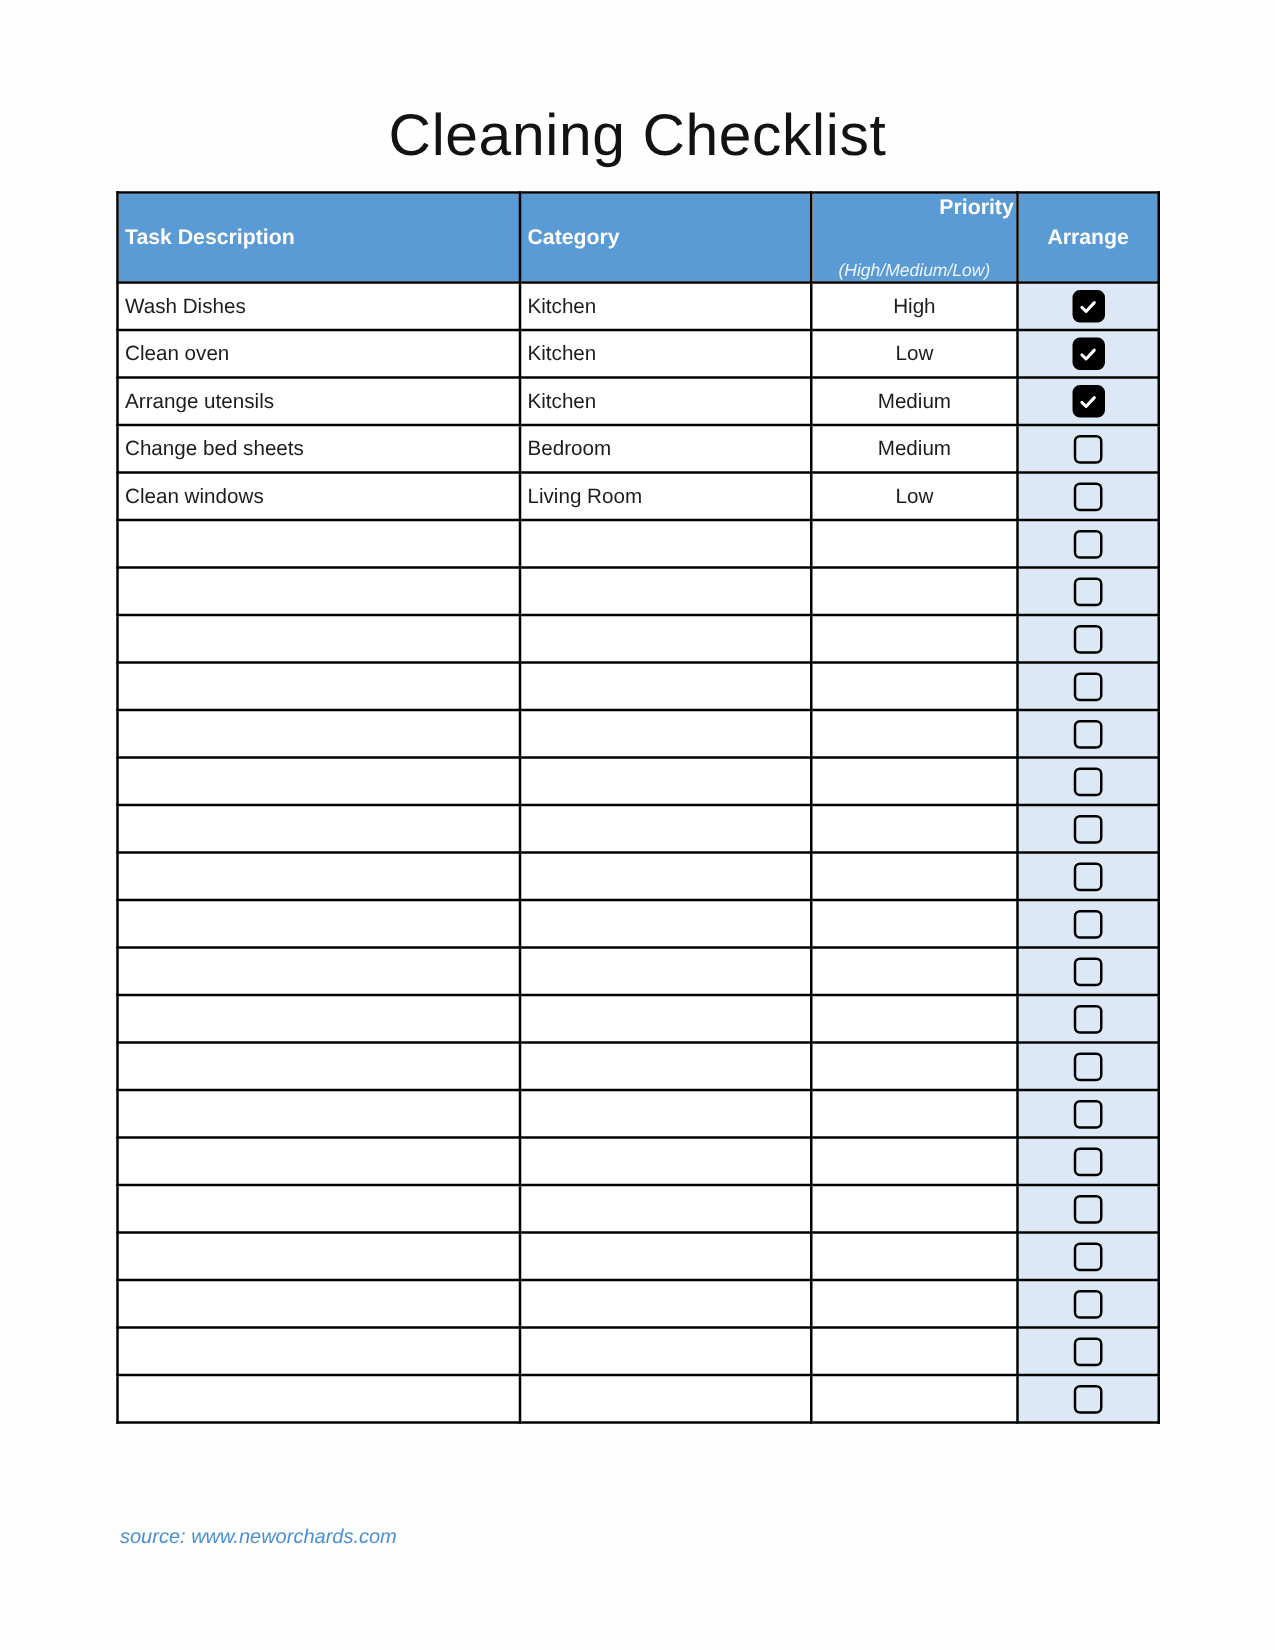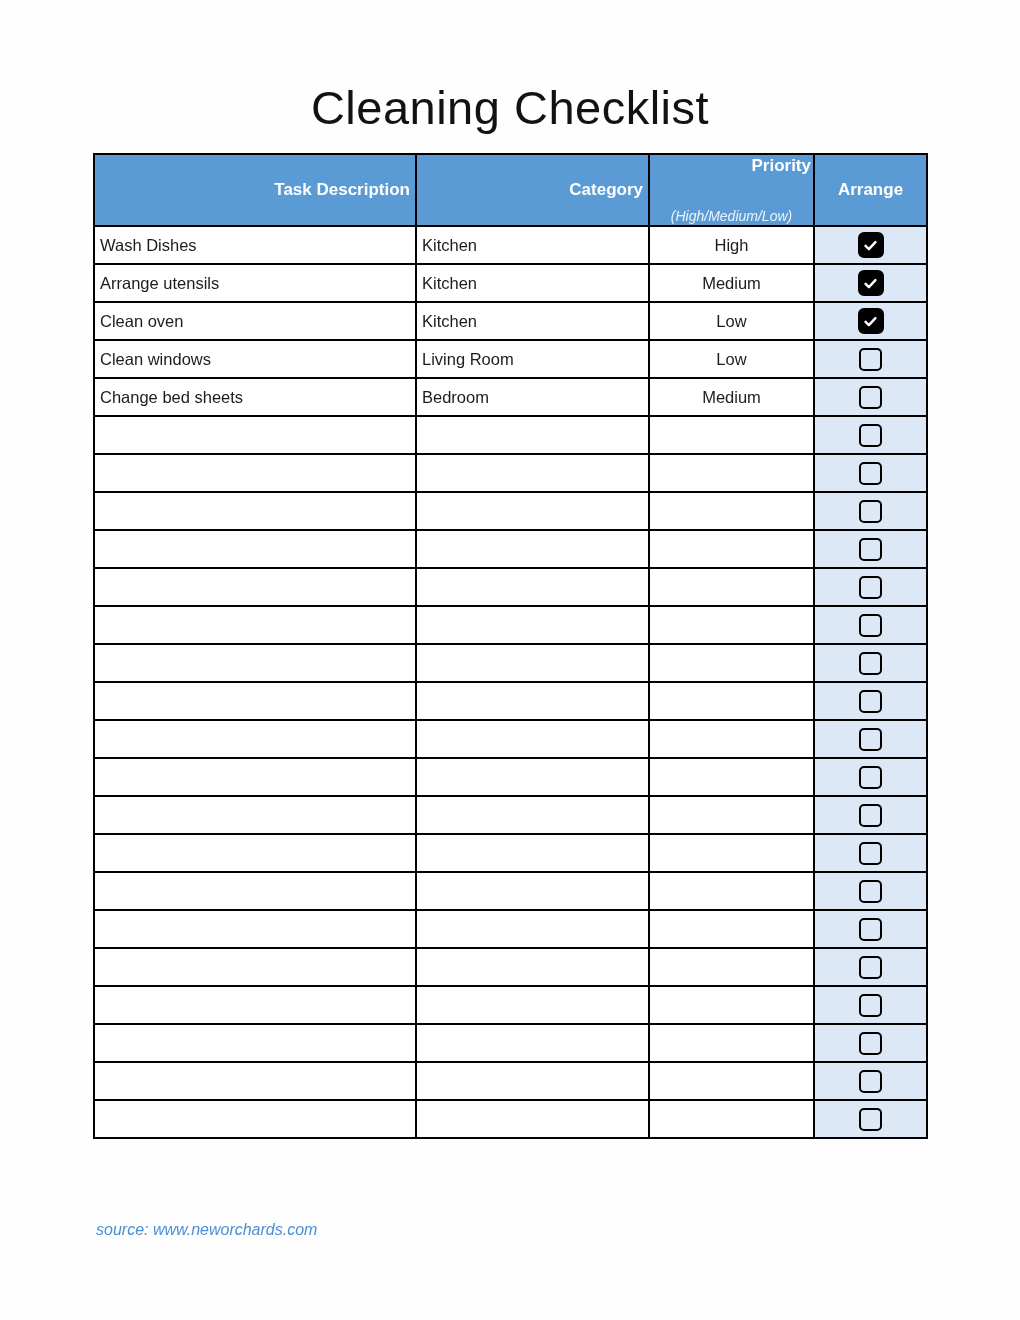--- a/index.html
+++ b/index.html
@@ -49,21 +49,21 @@
   }
   thead th{
     background:var(--header_bg);
     color:var(--header_text);
     height:43px;
     vertical-align:middle;
     font-size:17px;
     font-weight:bold;
   }
   .th-task,.th-cat{
-    text-align:right;
+    text-align:left;
     padding:2px 5px;
   }
   .th-pri,.th-status{text-align:center;padding:1px 2px;}
   .pri-main{font-size:17px;font-weight:bold;line-height:20px;text-align:right;}
   .pri-sub{
     font-size:14px;
     font-weight:normal;
     font-style:italic;
     line-height:16px;
     color:rgba(255,255,255,0.88);
@@ -154,68 +154,68 @@
     <td class="td-status">
       <span class="checkbox checked">
         <svg class="check" viewBox="0 0 24 24" aria-hidden="true">
           <path d="M5 12.5l4.7 4.7L19 7.2"></path>
         </svg>
       </span>
     </td>
   </tr>
 
   <tr>
-    <td class="td-task">Arrange utensils</td>
+    <td class="td-task">Clean oven</td>
     <td class="td-cat">Kitchen</td>
-    <td class="td-pri">Medium</td>
+    <td class="td-pri">Low</td>
     <td class="td-status">
       <span class="checkbox checked">
         <svg class="check" viewBox="0 0 24 24" aria-hidden="true">
           <path d="M5 12.5l4.7 4.7L19 7.2"></path>
         </svg>
       </span>
     </td>
   </tr>
 
   <tr>
-    <td class="td-task">Clean oven</td>
+    <td class="td-task">Arrange utensils</td>
     <td class="td-cat">Kitchen</td>
-    <td class="td-pri">Low</td>
+    <td class="td-pri">Medium</td>
     <td class="td-status">
       <span class="checkbox checked">
         <svg class="check" viewBox="0 0 24 24" aria-hidden="true">
           <path d="M5 12.5l4.7 4.7L19 7.2"></path>
         </svg>
       </span>
     </td>
   </tr>
 
   <tr>
+    <td class="td-task">Change bed sheets</td>
+    <td class="td-cat">Bedroom</td>
+    <td class="td-pri">Medium</td>
+    <td class="td-status">
+      <span class="checkbox">
+        
+      </span>
+    </td>
+  </tr>
+
+  <tr>
     <td class="td-task">Clean windows</td>
     <td class="td-cat">Living Room</td>
     <td class="td-pri">Low</td>
     <td class="td-status">
       <span class="checkbox">
         
       </span>
     </td>
   </tr>
 
   <tr>
-    <td class="td-task">Change bed sheets</td>
-    <td class="td-cat">Bedroom</td>
-    <td class="td-pri">Medium</td>
-    <td class="td-status">
-      <span class="checkbox">
-        
-      </span>
-    </td>
-  </tr>
-
-  <tr>
     <td class="td-task"></td>
     <td class="td-cat"></td>
     <td class="td-pri"></td>
     <td class="td-status">
       <span class="checkbox">
         
       </span>
     </td>
   </tr>
 

